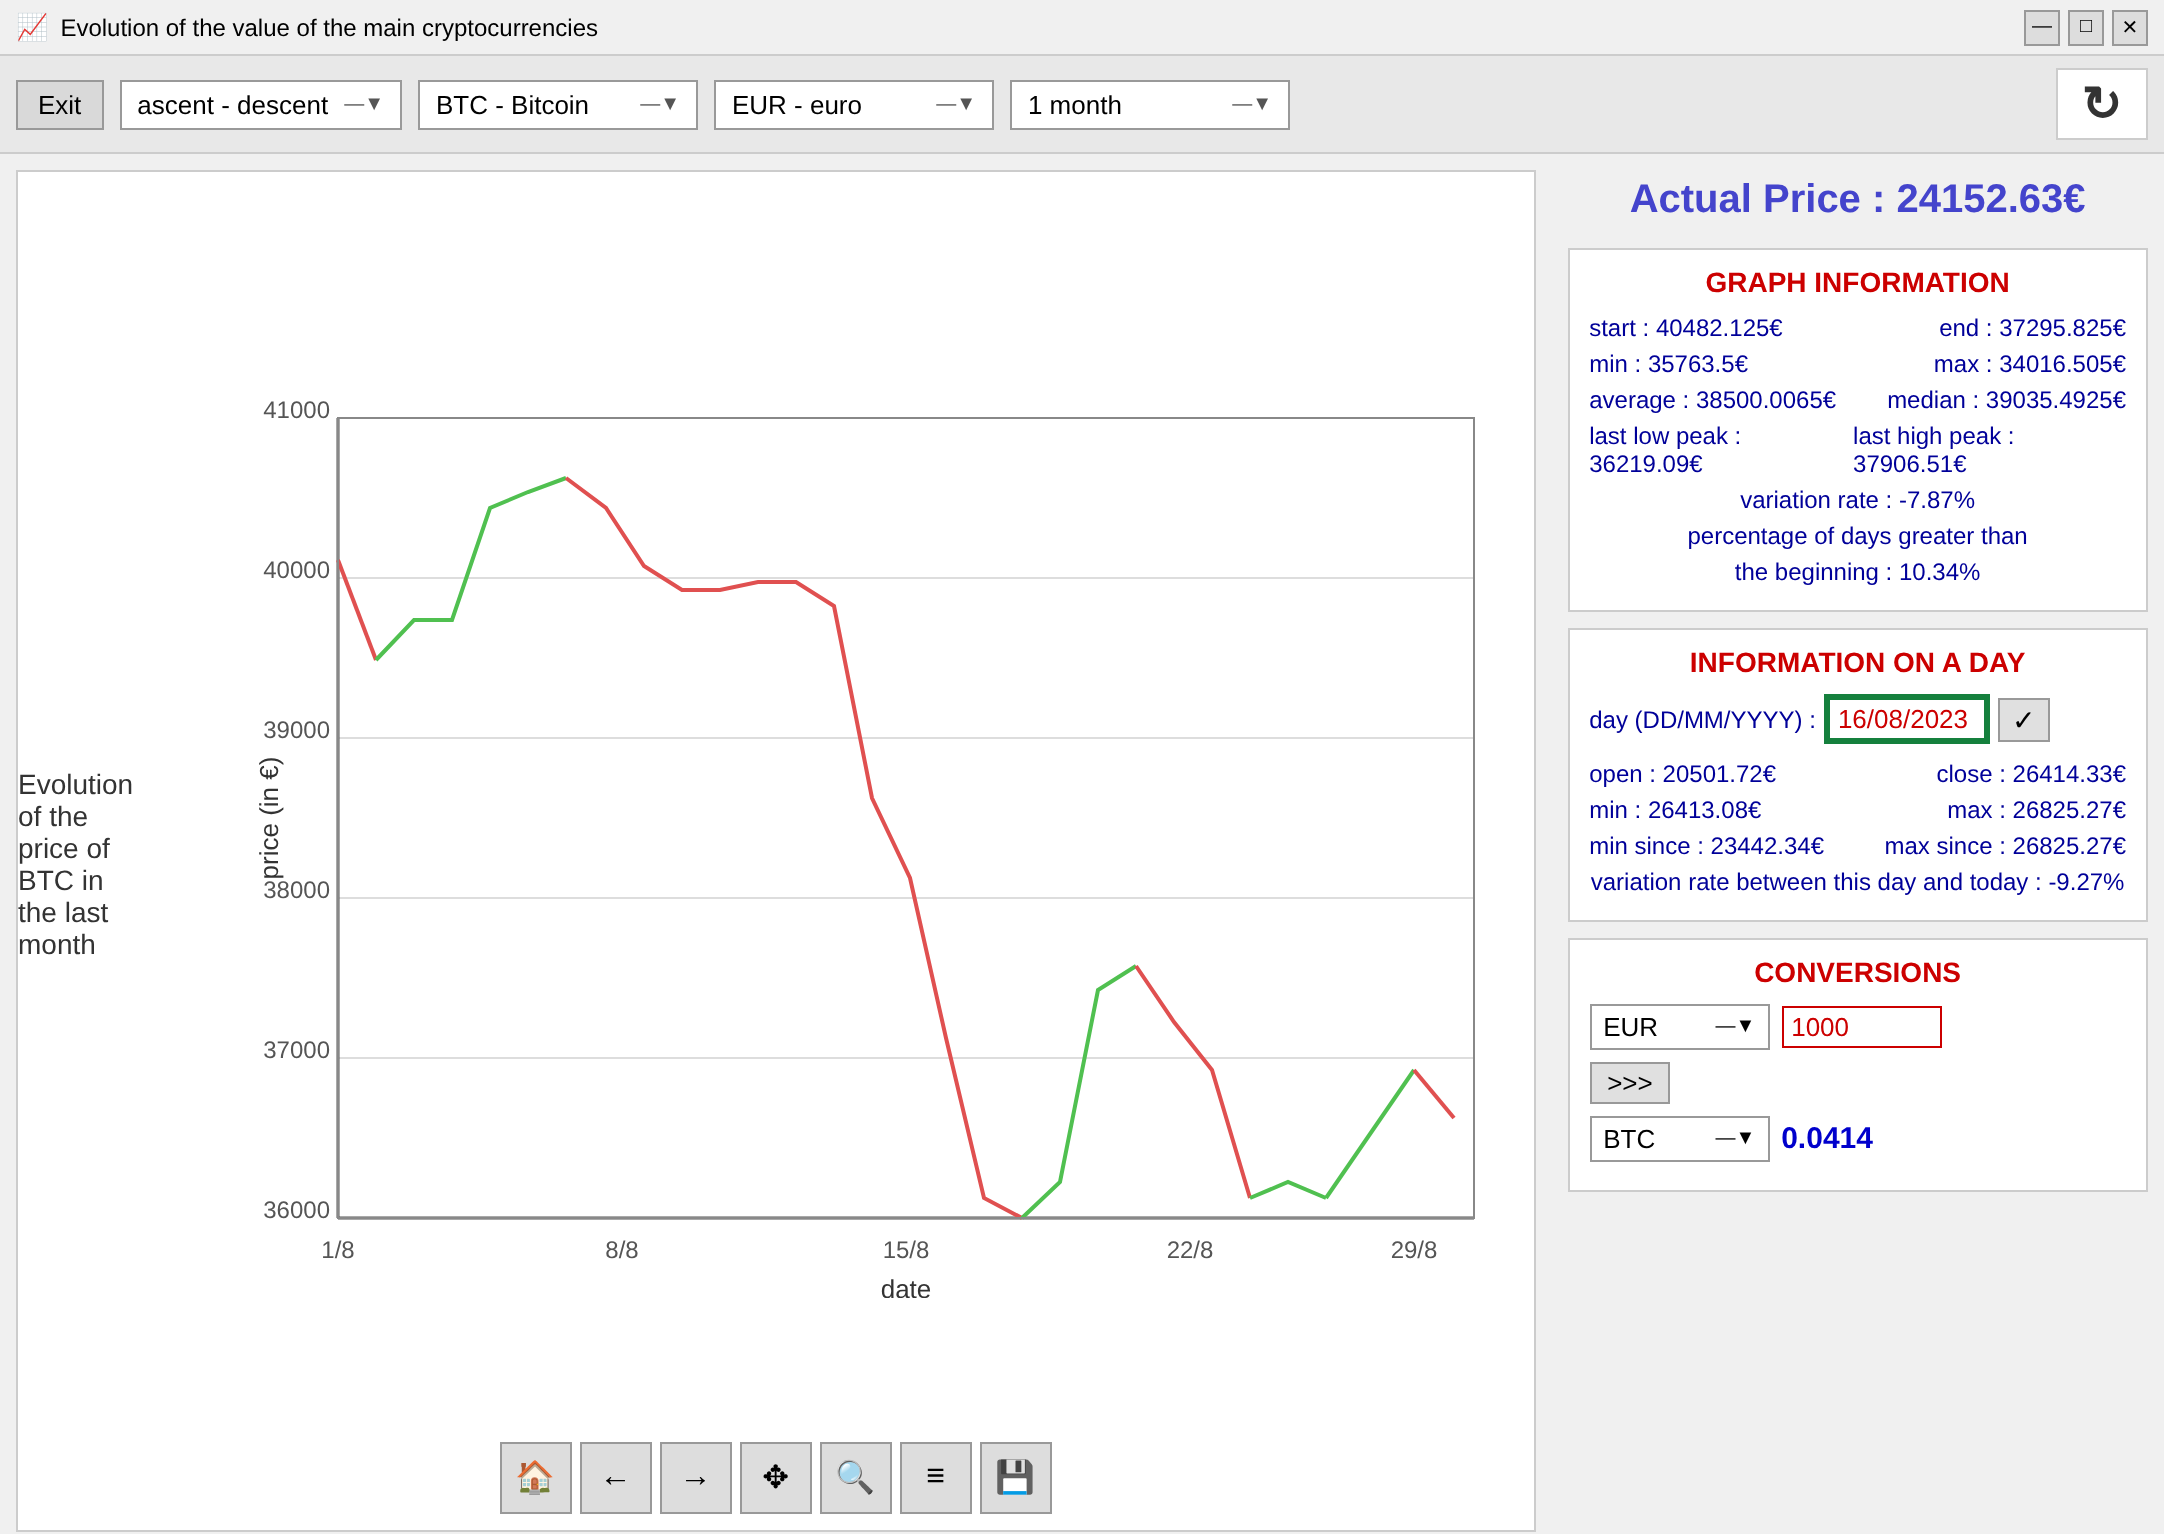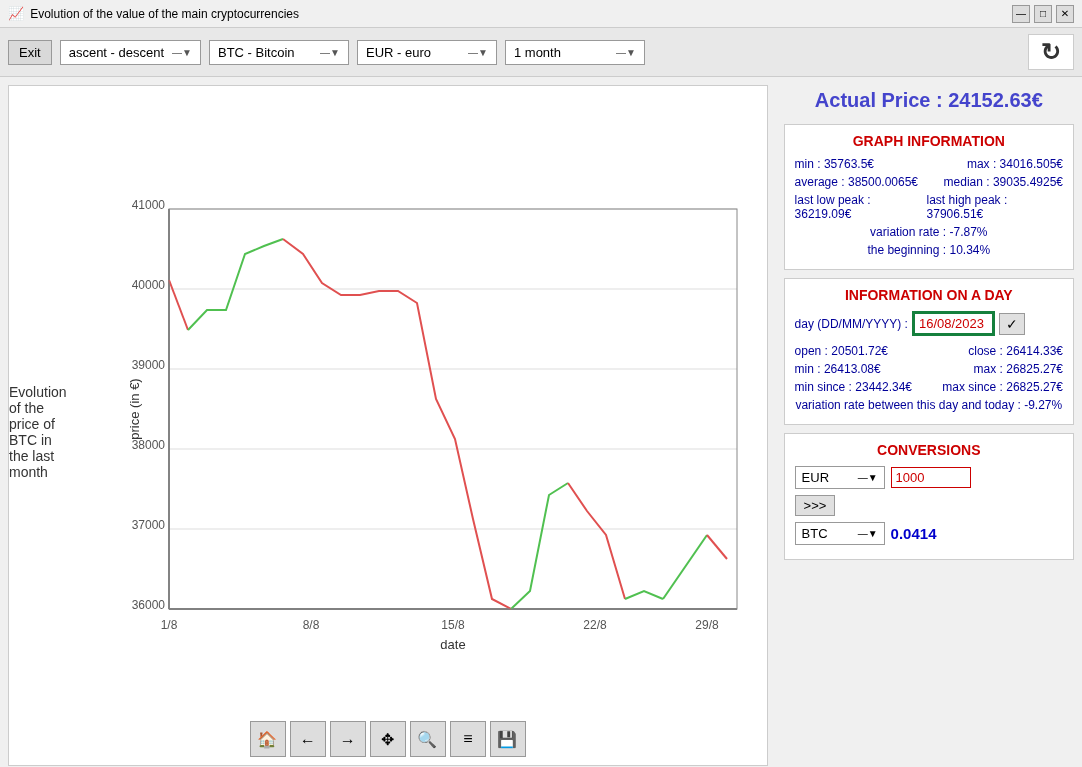--- a/index.html
+++ b/index.html
@@ -341,33 +341,40 @@
     </div>
   </div>
 
   <div class="right-panel">
 
     <div class="actual-price">Actual Price : 24152.63€</div>
 
     <div class="info-box">
       <div class="info-box-title">GRAPH INFORMATION</div>
       <div class="info-row">
+        <span class="info-label">start : <span class="info-val">40482.125€</span></span>
+        <span class="info-label">end : <span class="info-val">37295.825€</span></span>
+      </div>
+      <div class="info-row">
         <span class="info-label">min : <span class="info-val">35763.5€</span></span>
         <span class="info-label">max : <span class="info-val">34016.505€</span></span>
       </div>
       <div class="info-row">
         <span class="info-label">average : <span class="info-val">38500.0065€</span></span>
         <span class="info-label">median : <span class="info-val">39035.4925€</span></span>
       </div>
       <div class="info-row">
         <span class="info-label">last low peak : <span class="info-val">36219.09€</span></span>
         <span class="info-label">last high peak : <span class="info-val">37906.51€</span></span>
       </div>
       <div class="info-full">
         <span>variation rate : <span>-7.87%</span></span>
+      </div>
+      <div class="info-full">
+        <span>percentage of days greater than</span>
       </div>
       <div class="info-full">
         <span>the beginning :</span>
         <span>10.34%</span>
       </div>
     </div>
 
     <div class="info-box">
       <div class="info-box-title">INFORMATION ON A DAY</div>
       <div class="day-input-row">

